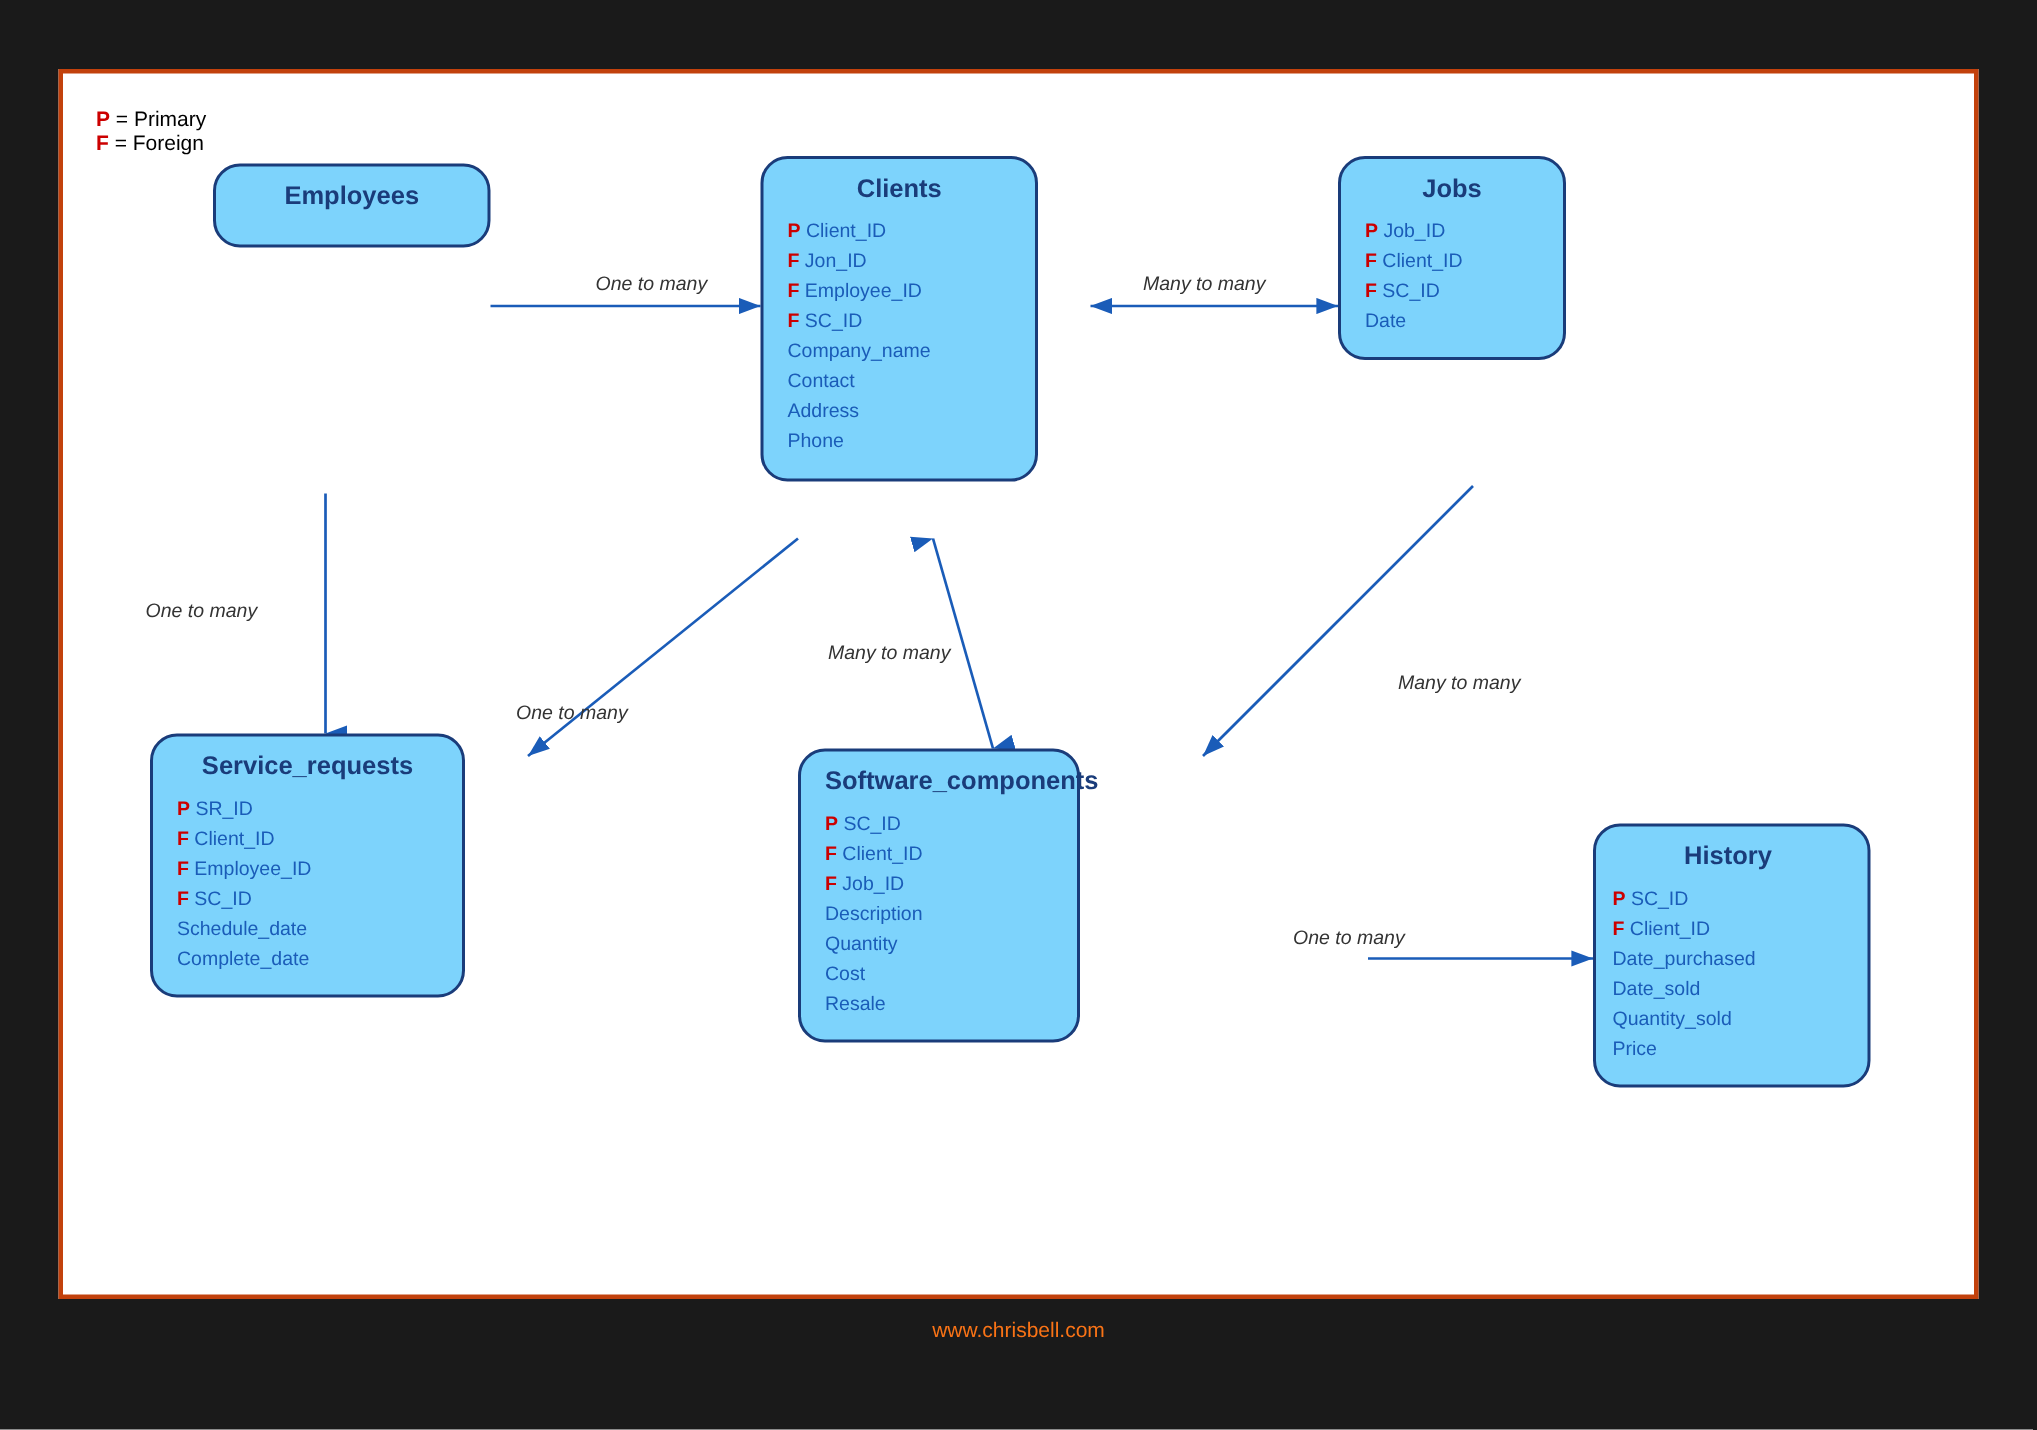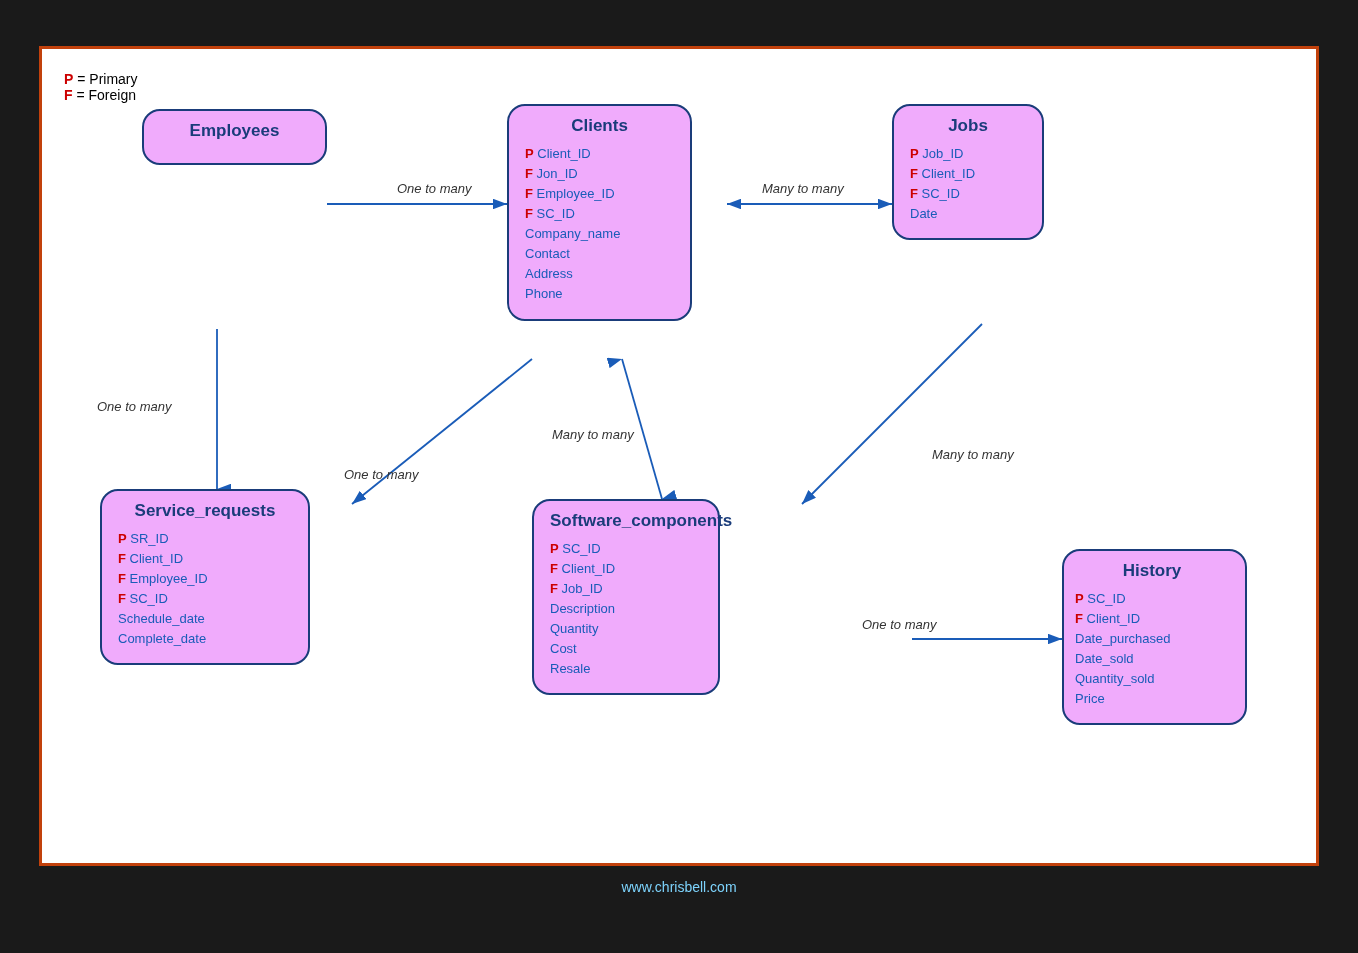--- a/index.html
+++ b/index.html
@@ -20,40 +20,40 @@
       position: relative;
       padding: 20px;
     }
     .footer-bar {
       background: #1a1a1a;
       width: 1280px;
       padding: 12px 0;
       text-align: center;
     }
     .footer-bar a {
-      color: #7dd3fc;
+      color: #f97316;
       text-decoration: none;
       font-size: 14px;
       text-align: center;
     }
     .legend {
       position: absolute;
       top: 22px;
       left: 22px;
       font-size: 14px;
     }
     .legend .p-color { color: #cc0000; font-weight: bold; }
     .legend .f-color { color: #cc0000; font-weight: bold; }
 
     
     .entity {
       position: absolute;
       border: 2.5px solid #1a3c7a;
       border-radius: 18px;
-      background: #f0abfc;
+      background: #7dd3fc;
       padding: 10px 16px 14px 16px;
     }
     .entity-title {
       font-size: 17px;
       font-weight: bold;
       color: #1a3c7a;
       text-align: center;
       margin-bottom: 8px;
     }
     .entity-field {

